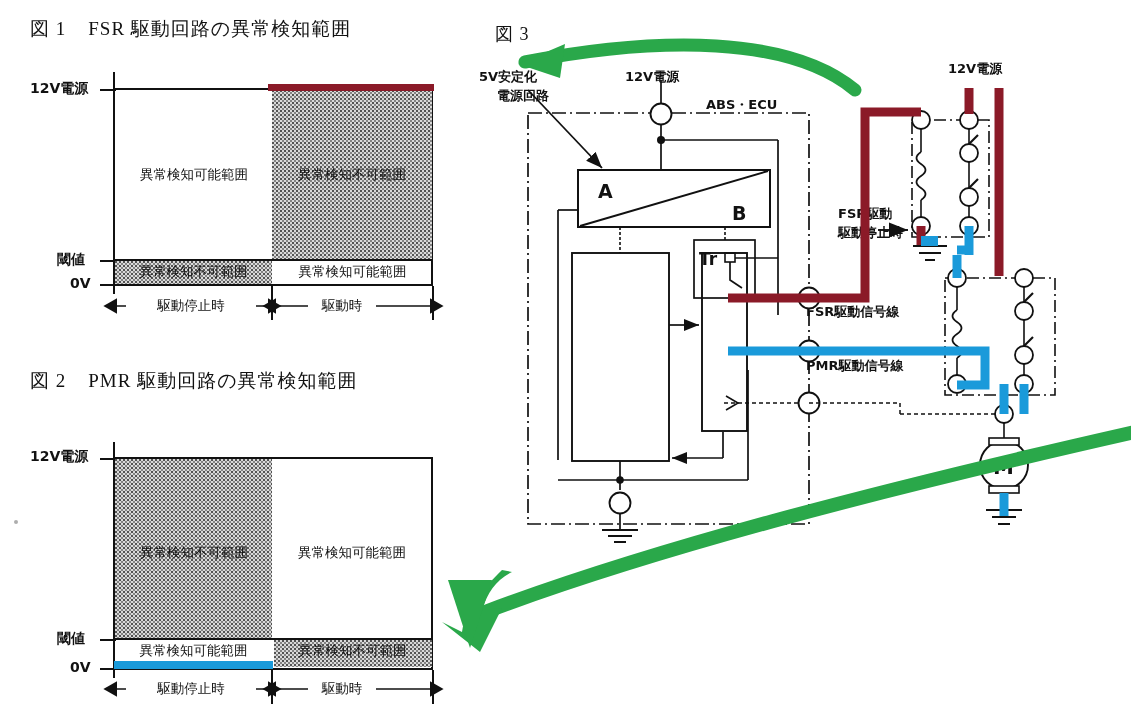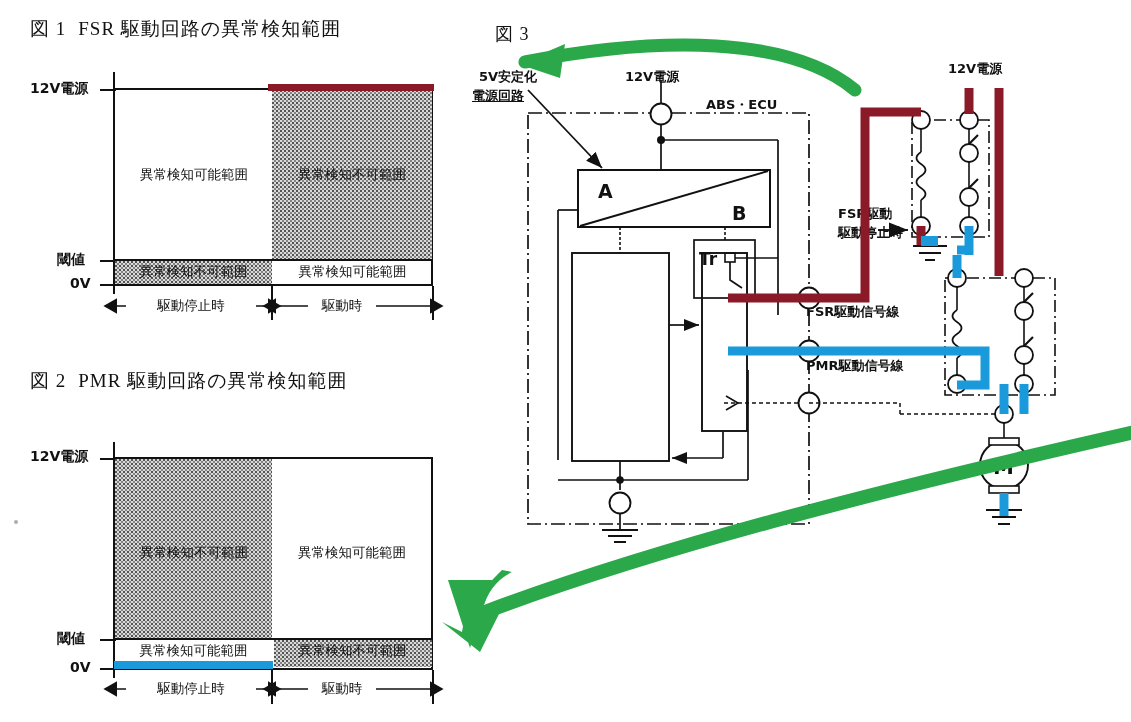--- a/index.html
+++ b/index.html
@@ -1,20 +1,20 @@
 <!DOCTYPE html>
 <html><head>
 <meta charset="utf-8">
 <style>
   html,body{margin:0;padding:0;background:#ffffff;}
   body{width:1131px;height:722px;position:relative;overflow:hidden;
        font-family:"Liberation Serif","DejaVu Serif",serif;color:#111;}
   .abs{position:absolute;}
   .ttl{font-size:19px;letter-spacing:1px;white-space:nowrap;}
-  .ttl .num{margin-right:12px;}
+  .ttl .num{margin-right:22px;}
   .lbl{font-size:13px;white-space:nowrap;font-family:"DejaVu Sans","Liberation Sans",sans-serif;font-weight:bold;}
   .lbl-s{font-size:13px;white-space:nowrap;font-family:"DejaVu Sans","Liberation Sans",sans-serif;font-weight:bold;}
   .axlbl{font-size:14px;white-space:nowrap;font-family:"DejaVu Sans","Liberation Sans",sans-serif;font-weight:bold;}
   .rng{font-size:13.5px;white-space:nowrap;font-family:"DejaVu Sans","Liberation Sans",sans-serif;font-weight:normal;
        display:flex;align-items:center;justify-content:center;}
   .line{background:#111;}
   .hatch{
     background-color:#d9d9d9;
     background-image:
       radial-gradient(circle at 1px 1px, rgba(60,60,60,.85) 0.9px, transparent 1.1px),
@@ -114,21 +114,21 @@
   </defs>
   <line x1="4" y1="10" x2="155" y2="10" stroke="#111" stroke-width="1.7" marker-start="url(#aL2)" marker-end="url(#aR2)"></line>
   <line x1="163" y1="10" x2="317" y2="10" stroke="#111" stroke-width="1.7" marker-start="url(#aL2)" marker-end="url(#aR2)"></line>
 </svg>
 <div class="abs rng" style="left:126px;top:679px;width:130px;height:20px;background:#fff;">駆動停止時</div>
 <div class="abs rng" style="left:308px;top:679px;width:68px;height:20px;background:#fff;">駆動時</div>
 
 <div class="abs ttl" style="left:495px;top:22px;font-size:18px;">図 3</div>
 
 <div class="abs lbl" style="left:479px;top:68px;">5V安定化</div>
-<div class="abs lbl" style="left:472px;top:87px;text-decoration:underline;">電源回路</div>
+<div class="abs lbl" style="left:497px;top:87px;">電源回路</div>
 <div class="abs lbl" style="left:625px;top:68px;">12V電源</div>
 <div class="abs lbl" style="left:706px;top:96px;">ABS・ECU</div>
 <div class="abs lbl" style="left:948px;top:60px;">12V電源</div>
 
 <div class="abs lbl-s" style="left:838px;top:205px;">FSR駆動</div>
 <div class="abs lbl-s" style="left:838px;top:224px;">駆動停止時</div>
 <div class="abs lbl-s" style="left:806px;top:303px;">FSR駆動信号線</div>
 <div class="abs lbl-s" style="left:806px;top:357px;">PMR駆動信号線</div>
 
 <svg class="abs" style="left:480px;top:40px;" width="651" height="520">

